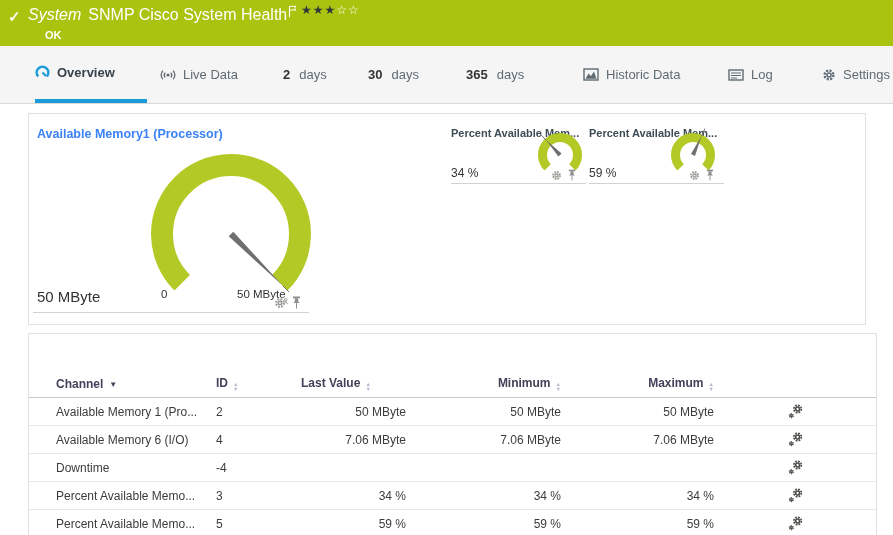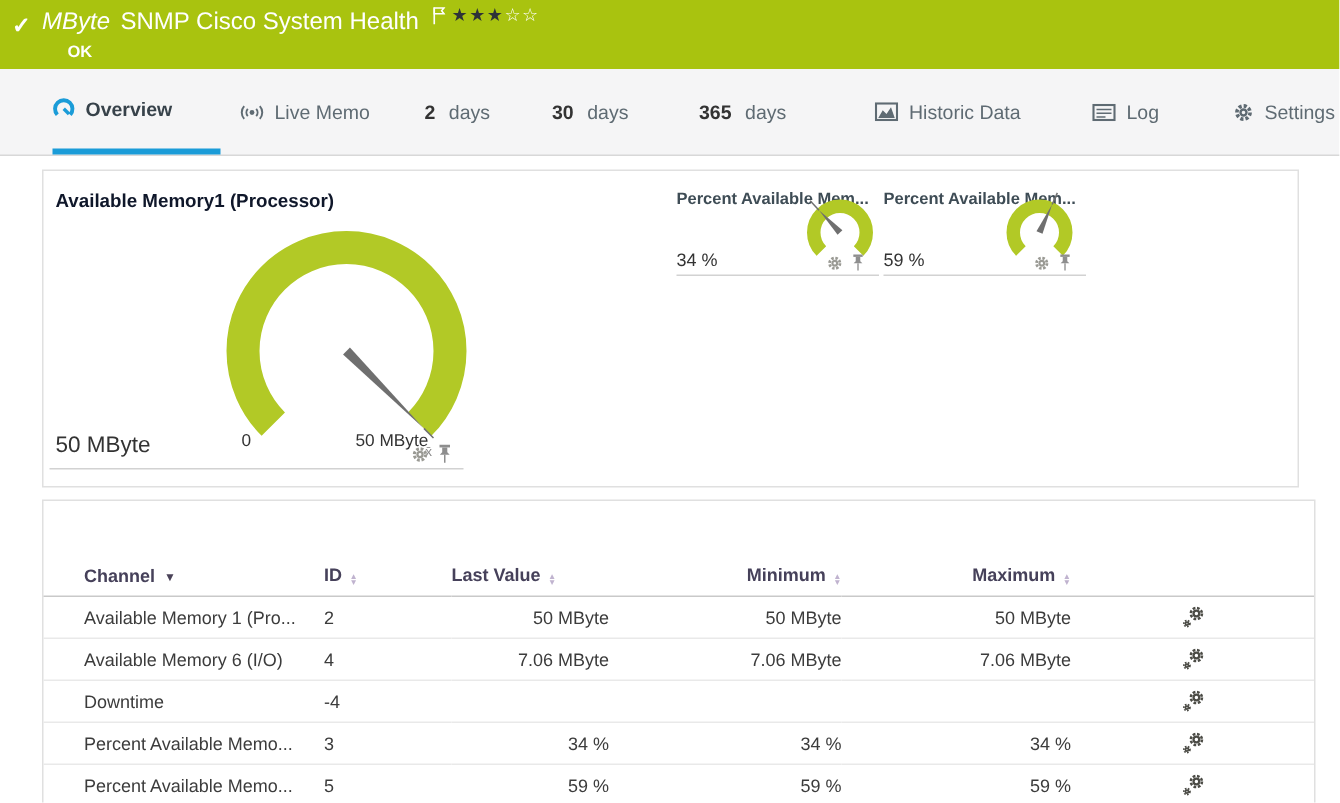--- a/index.html
+++ b/index.html
@@ -26,21 +26,21 @@
   .ticon{flex:0 0 auto;}
 
   
   .panel{position:absolute;background:#fff;border:1px solid #e0e0e0;box-sizing:border-box;}
   .gpanel{left:28px;top:113px;width:838px;height:212px;}
   .tpanel{left:28px;top:333px;width:849px;height:220px;}
 
   
   .gcell{position:absolute;border-bottom:1px solid #d2d2d2;box-sizing:border-box;}
   .gcell-big{left:4px;top:6px;width:276px;height:193px;}
-  .gtitle{position:absolute;left:4px;top:7px;font-size:12.5px;font-weight:bold;color:#0f172a;white-space:nowrap;}
+  .gtitle{position:absolute;left:4px;top:7px;font-size:12.5px;font-weight:bold;color:#3b82f6;white-space:nowrap;}
   .gsvg{position:absolute;pointer-events:none;}
   .gsvg-big{left:108px;top:22px;}
   .gscale{position:absolute;font-size:11.5px;color:#333;white-space:nowrap;}
   .gmin{left:128px;top:168px;}
   .gmax{left:204px;top:168px;}
   .gvalue{position:absolute;left:4px;bottom:7px;font-size:15px;color:#333;}
   .gicons{position:absolute;right:8px;bottom:3px;display:flex;align-items:center;gap:6px;}
   .gicons svg{cursor:pointer;}
 
   .gcell-sm{top:6px;width:135px;height:64px;}
@@ -63,21 +63,21 @@
   .editicon{cursor:pointer;vertical-align:middle;}
 </style>
 </head>
 <body>
 
 <div class="page" style="--green: #a9c30f; --accent: #1b9cd8;">
 
   <div class="sensorbar">
     <span class="check">✓</span>
     <span class="titlewrap">
-      <span class="type">MByte</span><span>SNMP Cisco System Health</span>
+      <span class="type">System</span><span>SNMP Cisco System Health</span>
     </span>
     <span class="flagwrap">
       <svg width="9" height="13" viewBox="0 0 9 13">
           <path d="M1.5 1 V12.2" stroke="#fff" stroke-width="1.1" fill="none"></path>
           <path d="M1.5 1.3 H8 L6.4 3.2 8 5.1 H1.5 Z" fill="none" stroke="#fff" stroke-width="1"></path>
         </svg>
     </span>
     <span class="stars"><span class="star f">★</span><span class="star f">★</span><span class="star f">★</span><span class="star e">☆</span><span class="star e">☆</span></span>
     <span class="status-ok">OK</span>
   </div>
@@ -88,21 +88,21 @@
           <path d="M3.2 11.5 A5.8 5.8 0 1 1 11.8 11.5" fill="none" stroke="#1b9cd8" stroke-width="2.6"></path>
           <path d="M7.5 7.5 L11 11" stroke="#1b9cd8" stroke-width="2.2"></path>
         </svg>
       <span>Overview</span>
     </div>
     <div class="tab" style="left:160px;width:104px;">
       <svg class="ticon" width="16" height="14" viewBox="0 0 16 14">
           <circle cx="8" cy="7" r="1.6" fill="#5f6b73"></circle>
           <path d="M5.2 4.6 a3.6 3.6 0 0 0 0 4.8 M2.8 2.8 a6.2 6.2 0 0 0 0 8.4 M10.8 4.6 a3.6 3.6 0 0 1 0 4.8 M13.2 2.8 a6.2 6.2 0 0 1 0 8.4" stroke="#5f6b73" stroke-width="1.3" fill="none"></path>
         </svg>
-      <span>Live Memo</span>
+      <span>Live Data</span>
     </div>
     <div class="tab" style="left:283px;width:64px;">
       <b>2</b>
         <span>days</span>
     </div>
     <div class="tab" style="left:368px;width:72px;">
       <b>30</b>
         <span>days</span>
     </div>
     <div class="tab" style="left:466px;width:84px;">

